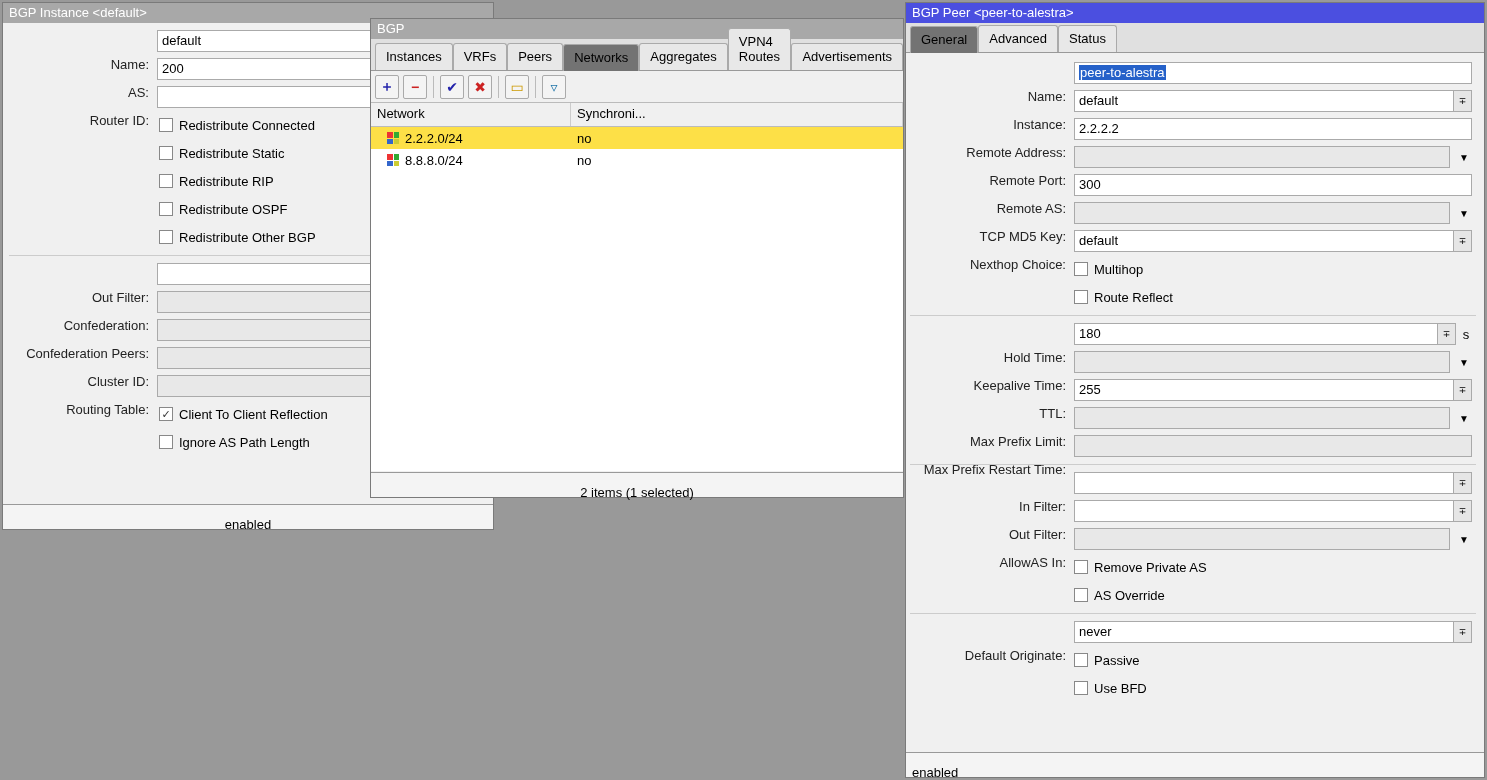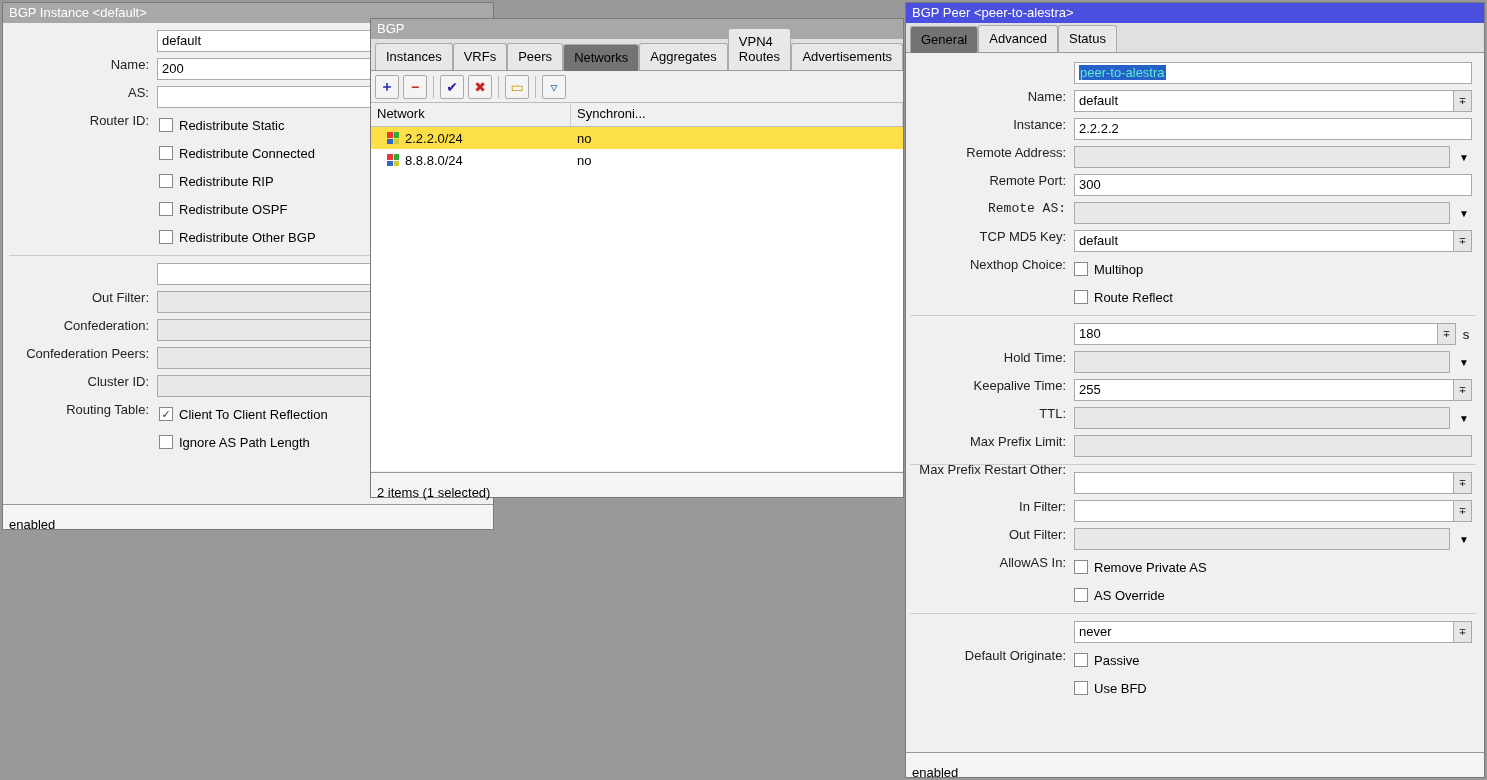--- a/index.html
+++ b/index.html
@@ -13,21 +13,21 @@
   .lbl { text-align:right; padding-right:4px; color:#222;margin-top:46px;}
   .inp { height:22px; background:#fff; border:1px solid #aaa; padding:0 4px; line-height:20px; flex:1; }
   .inp.gray { background:#e8e8e8; }
   .combo { position:relative; flex:1; display:flex;}
   .combo .inp { flex:1; }
   .combo .arrow, .spin .arrow, .arrowbtn { width:18px; height:22px; background:#e6e6e6; border:1px solid #aaa; border-left:none; display:flex; align-items:center; justify-content:center; font-size:9px; cursor:pointer;}
   .stand-arrow { width:16px; height:22px; display:flex; align-items:center; justify-content:center; font-size:10px; cursor:pointer; margin-left:2px; border:1px solid transparent;}
   .cb { width:14px; height:14px; border:1px solid #888; background:#fff; display:inline-flex; align-items:center; justify-content:center; font-size:11px; color:#333; margin-right:6px; cursor:pointer;}
   .cb.checked::after { content:"✓"; line-height:10px;}
   .cbrow { display:flex; align-items:center; padding-left:150px; height:28px; }
-  .status { border-top:1px solid #999; background:#f4f4f4; padding:12px 6px; height:20px; display:flex; justify-content:flex-start; font-size:13px;}
+  .status { border-top:1px solid #999; background:#f4f4f4; padding:12px 6px; height:20px; display:flex; justify-content:center; font-size:13px;}
   
   .tabs { display:flex; background:#e0e0e0; border-bottom:1px solid #999; height:32px; align-items:flex-end; padding-left:4px; gap:0;}
   .tab { padding:5px 10px 6px; background:#e8e8e8; border:1px solid #aaa; border-bottom:none; margin-right:0; cursor:pointer; font-size:13px; border-radius:3px 3px 0 0;}
   .tab.active { background:#737373; position:relative; top:1px; }
   
   .toolbar { display:flex; gap:4px; padding:4px; border-bottom:1px solid #bbb; align-items:center; height:32px; background:#f0f0f0;}
   .tbtn { width:24px; height:24px; border:1px solid #aaa; background:#f4f4f4; display:flex; align-items:center; justify-content:center; font-size:14px; cursor:pointer; border-radius:2px;}
   .tsep { width:1px; height:22px; background:#bbb; margin:0 2px;}
   
   .thead { display:flex; background:#f0f0f0; border-bottom:1px solid #bbb; height:24px;}
@@ -35,21 +35,21 @@
   .trow { display:flex; height:22px; align-items:center; }
   .trow.sel { background:#fde047; }
   .td { padding:1px 6px; display:flex; align-items:center; gap:6px;}
   .netico { width:12px; height:12px; display:grid; grid-template-columns:1fr 1fr; grid-template-rows:1fr 1fr; gap:1px;}
   .netico span:nth-child(1){background:#e33;}
   .netico span:nth-child(2){background:#3a3;}
   .netico span:nth-child(3){background:#36c;}
   .netico span:nth-child(4){background:#cc3;}
   .tblarea { background:#fff; height:344px; overflow:auto; }
   .divider { border-top:1px solid #ccc; margin:4px 0;}
-  .sel-text { background:#2561c9; color:#5eead4; padding:0 1px;}
+  .sel-text { background:#2561c9; color:#ffffff; padding:0 1px;}
 </style>
 </head>
 <body>
 
 <div class="win" style="left:2px; top:2px; width:492px; height:528px;">
   <div class="titlebar inactive">BGP Instance &lt;default&gt;</div>
   <div class="body" style="padding:4px 6px 0 6px;">
     <div class="row">
       <div class="lbl" style="width:140px;">Name:</div>
       <div class="inp">default</div>
@@ -61,25 +61,25 @@
     <div class="row">
       <div class="lbl" style="width:140px;">Router ID:</div>
       <div class="combo">
         <div class="inp"></div>
       </div>
       <div class="stand-arrow">▼</div>
     </div>
 
     <div class="cbrow">
         <span class="cb"></span>
+        <span>Redistribute Connected</span>
+      </div>
+    <div class="cbrow">
+        <span class="cb"></span>
         <span>Redistribute Static</span>
-      </div>
-    <div class="cbrow">
-        <span class="cb"></span>
-        <span>Redistribute Connected</span>
       </div>
     <div class="cbrow">
         <span class="cb"></span>
         <span>Redistribute RIP</span>
       </div>
     <div class="cbrow">
         <span class="cb"></span>
         <span>Redistribute OSPF</span>
       </div>
     <div class="cbrow">
@@ -221,21 +221,21 @@
       <div class="inp">2.2.2.2</div>
     </div>
     <div class="row">
       <div class="lbl" style="width:156px;">Remote Port:</div>
       <div class="combo">
           <div class="inp gray"></div>
         </div>
       <div class="stand-arrow">▼</div>
     </div>
     <div class="row">
-      <div class="lbl" style="width:156px;font-family:Liberation Mono, monospace;">Remote AS:</div>
+      <div class="lbl" style="width:156px;">Remote AS:</div>
       <div class="inp">300</div>
     </div>
     <div class="row">
       <div class="lbl" style="width:156px;">TCP MD5 Key:</div>
       <div class="combo">
           <div class="inp gray"></div>
         </div>
       <div class="stand-arrow">▼</div>
     </div>
     <div class="row">
@@ -279,21 +279,21 @@
         </div>
     </div>
     <div class="row">
       <div class="lbl" style="width:156px;">Max Prefix Limit:</div>
       <div class="combo">
           <div class="inp gray"></div>
         </div>
       <div class="stand-arrow">▼</div>
     </div>
     <div class="row">
-      <div class="lbl" style="width:156px;">Max Prefix Restart Other:</div>
+      <div class="lbl" style="width:156px;">Max Prefix Restart Time:</div>
       <div class="combo">
           <div class="inp gray"></div>
         </div>
     </div>
 
     <div class="divider"></div>
 
     <div class="row">
       <div class="lbl" style="width:156px;">In Filter:</div>
       <div class="combo">

